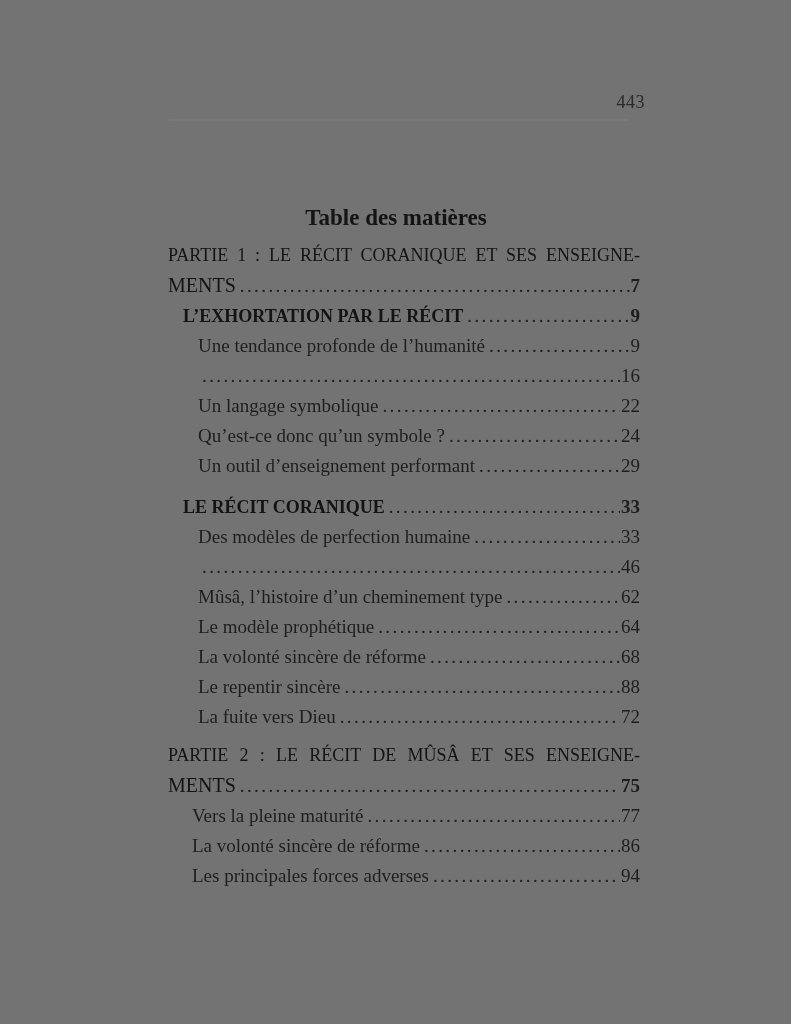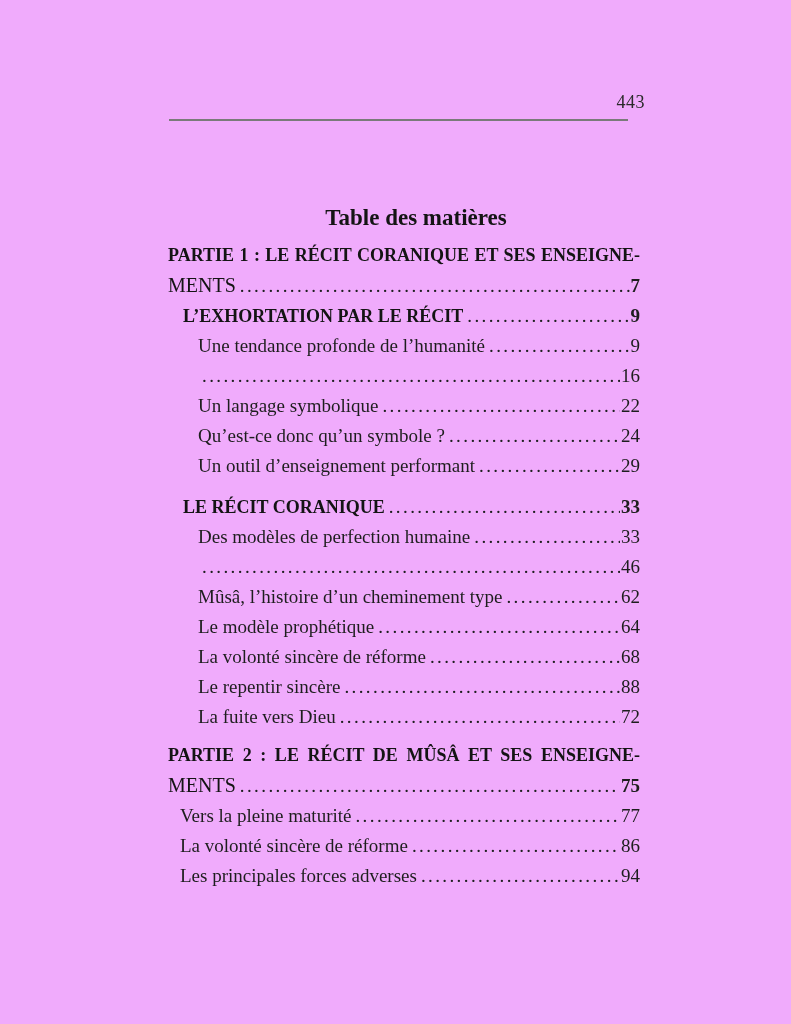--- a/index.html
+++ b/index.html
@@ -1,58 +1,58 @@
 <!DOCTYPE html>
 <html lang="fr"><head>
 <meta charset="utf-8">
 <style>
   html,body{margin:0;padding:0;background:#e8e8e8;}
   .page{
     position:relative;
     width:791px;height:1024px;
-    background:#f0abfc;
+    background:#737373;
     font-family:"Liberation Serif","DejaVu Serif",serif;
     color:#1e1e1e;
     overflow:hidden;
     margin:0 auto;
   }
   
   .folio{
     position:absolute;top:92px;right:146px;
     font-size:18px;letter-spacing:.5px;color:#2a2a2a;
   }
   .header-rule{
     position:absolute;top:119px;left:169px;width:459px;height:2px;
     background:#7a7a7a;border:none;margin:0;
   }
   
   .doc-title{
-    position:absolute;top:190px;left:180px;width:472px;
+    position:absolute;top:190px;left:160px;width:472px;
     text-align:center;font-size:23px;font-weight:700;color:#141414;
   }
   
   .toc{
     position:absolute;top:241px;left:168px;width:472px;
     font-size:19px;
   }
   .row{
     display:flex;align-items:baseline;line-height:30px;
   }
   .part-line1{
     line-height:29px;
-    font-size:18px;font-weight:700;color:#141414;
+    font-size:18px;font-weight:400;color:#141414;
     text-align:justify;text-align-last:justify;
   }
   .part .row .lbl{font-size:20px;font-weight:400;color:#141414;}
   .part .pg{font-weight:700;}
   .section{margin-left:15px;}
   .section .lbl{font-size:18px;font-weight:700;color:#141414;}
   .section .pg{font-weight:700;}
   .sub{margin-left:30px;}
-  .sub2{margin-left:12px;justify-content:space-between;}
+  .sub2{margin-left:24px;justify-content:space-between;}
   .lbl{white-space:nowrap;}
   .dots{
     flex:1;overflow:hidden;white-space:nowrap;
     margin:0 1px 0 4px;
     font-weight:400;font-size:19px;color:#1e1e1e;
   }
   .dots::after{
     content:"....................................................................................................................";
     letter-spacing:2.4px;
   }

